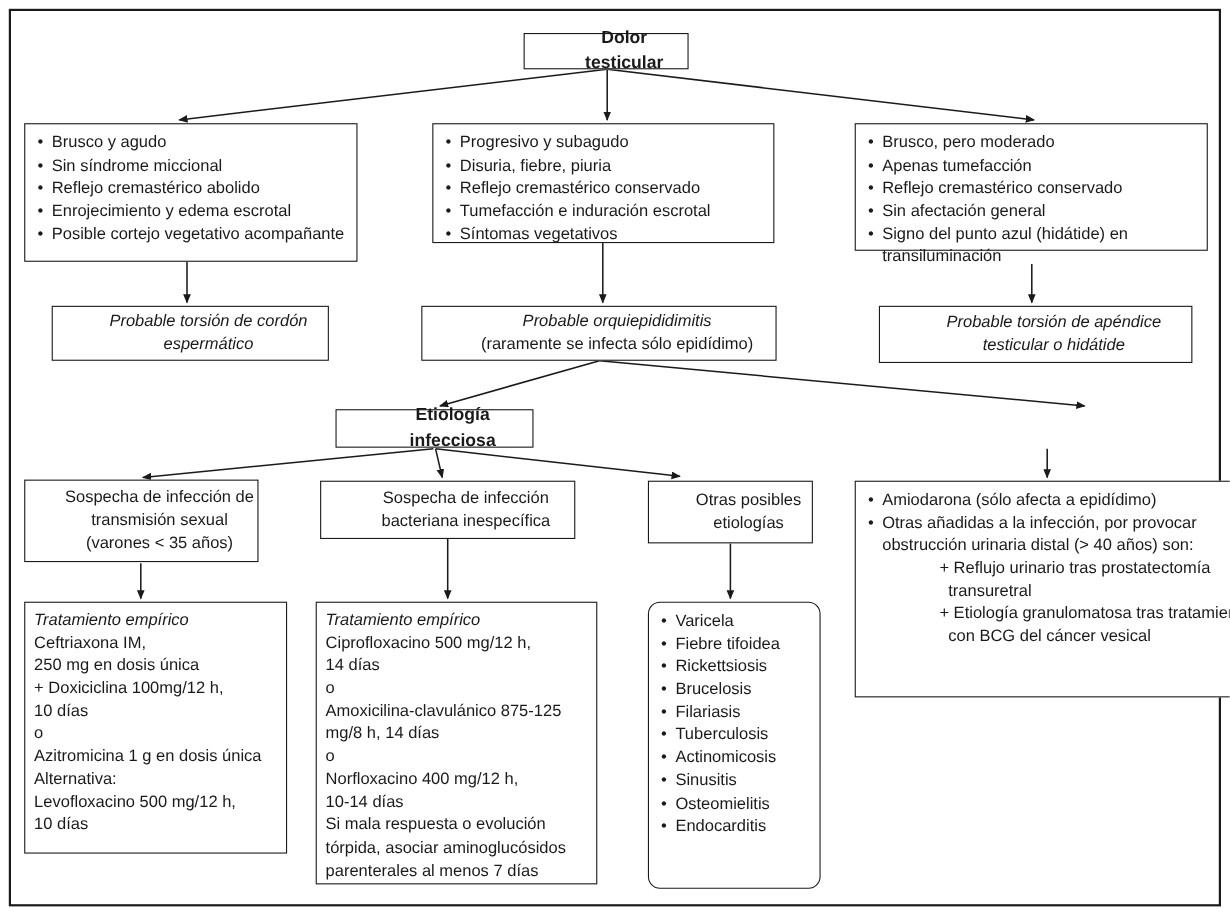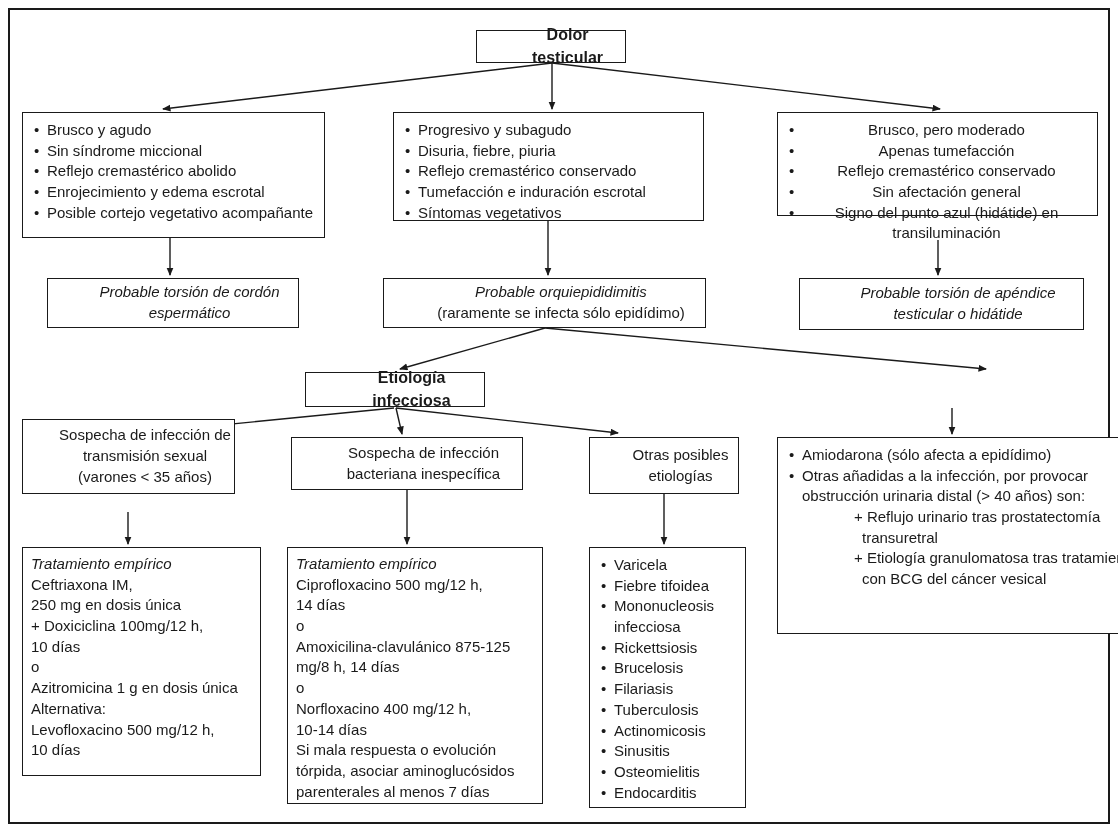--- a/index.html
+++ b/index.html
@@ -24,33 +24,33 @@
     line-height:1.38;
   }
   .center{display:flex;flex-direction:column;align-items:center;justify-content:center;text-align:center;padding-left:33px;}
   .boldhead{font-weight:bold;font-size:16px;}
   .italic{font-style:italic;}
 
   
   .b-title     {left:476px;top:30px;width:150px;height:33px;font-weight:bold;font-size:16px;}
   .b-symleft   {left:22px; top:112px;width:303px;height:126px;}
   .b-symmid    {left:393px;top:112px;width:311px;height:109px;}
-  .b-symright  {left:777px;top:112px;width:321px;height:104px;text-align:center;}
+  .b-symright  {left:777px;top:112px;width:321px;height:116px;}
   .b-probleft  {left:47px; top:278px;width:252px;height:50px;}
   .b-probmid   {left:383px;top:278px;width:323px;height:50px;}
   .b-probright {left:799px;top:278px;width:285px;height:52px;}
   .b-etioinf   {left:305px;top:372px;width:180px;height:35px;}
   .b-etionoinf {left:843px;top:372px;width:221px;height:35px;}
-  .b-sospets   {left:22px; top:419px;width:213px;height:75px;}
+  .b-sospets   {left:22px; top:436px;width:213px;height:75px;}
   .b-sospbact  {left:291px;top:437px;width:232px;height:53px;}
   .b-otraspos  {left:589px;top:437px;width:150px;height:57px;}
   .b-noinfdet  {left:777px;top:437px;width:368px;height:197px;}
   .b-tratets   {left:22px; top:547px;width:239px;height:229px;}
   .b-tratbact  {left:287px;top:547px;width:256px;height:257px;}
-  .b-otraslist {left:589px;top:547px;width:157px;height:261px;}
+  .b-otraslist {left:589px;top:547px;width:157px;height:261px;border-radius:11px;}
 
   ul.blist{
     list-style:none;margin:0;padding:7px 6px 6px 8px;
   }
   ul.blist li{
     position:relative;
     padding-left:16px;
   }
   ul.blist li::before{
     content:"\2022";
@@ -196,21 +196,20 @@
     <div class="tline">o</div>
     <div class="tline">Norfloxacino 400 mg/12 h,</div>
     <div class="tline">10-14 días</div>
     <div class="tline">Si mala respuesta o evolución tórpida, asociar aminoglucósidos parenterales al menos 7 días</div>
   </div>
 
   <div class="box b-otraslist">
     <ul class="blist">
       <li>Varicela</li>
       <li>Fiebre tifoidea</li>
-      <li>Mononucleosis infecciosa</li>
       <li>Rickettsiosis</li>
       <li>Brucelosis</li>
       <li>Filariasis</li>
       <li>Tuberculosis</li>
       <li>Actinomicosis</li>
       <li>Sinusitis</li>
       <li>Osteomielitis</li>
       <li>Endocarditis</li>
     </ul>
   </div>

